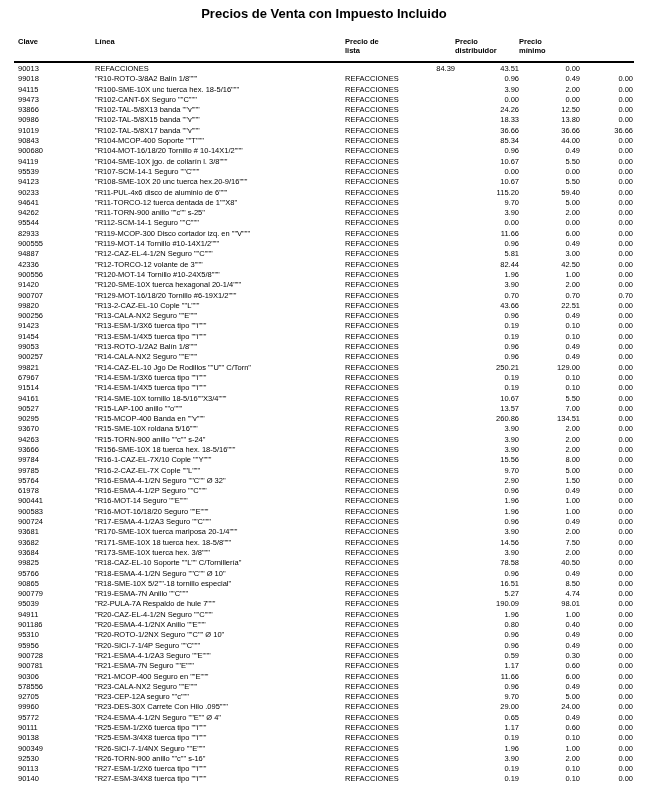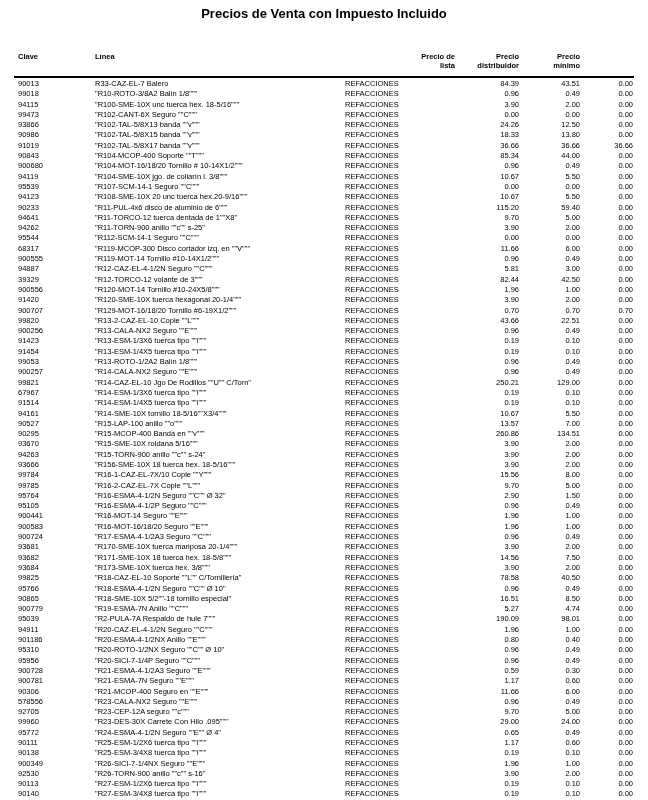--- a/index.html
+++ b/index.html
@@ -10,26 +10,26 @@
   .page { position:relative; width:648px; height:724px; }
   .title {
     padding-top:6px; text-align:center;
     font-size:13px; font-weight:bold; letter-spacing:0px;
   }
   .grid {
     display:grid;
     grid-template-columns:77px 250px 110px 64px 61px 53px;
     margin-left:18px; width:615px;
   }
-  .thead { margin-top:31px; align-items:start; }
+  .thead { margin-top:16px; align-items:start; }
   .thead .hcell {
     font-size:7.5px; font-weight:bold; line-height:9px;
     white-space:pre-line;
   }
-  .thead .num { text-align:right; }
+  .thead .num { text-align:left; }
   .rule {
     margin:6px 0 1px 14px; width:620px; height:0;
     border-top:2px solid #000000;
   }
   .row { height:10.3px; }
   .cell {
     font-size:7.5px; line-height:10.3px;
     white-space:nowrap; overflow:hidden;
   }
   .num { text-align:right; }
@@ -49,21 +49,20 @@
 distribuidor</div>
     <div class="hcell num">Precio
 mínimo</div>
   </div>
 
   <div class="rule"></div>
 
   <div id="rows">
       <div class="grid row">
         <div class="cell">90013</div>
-        <div class="cell">R33-CAZ-EL-7 Balero</div>
         <div class="cell">REFACCIONES</div>
         <div class="cell num">84.39</div>
         <div class="cell num">43.51</div>
         <div class="cell num">0.00</div>
       </div>
       <div class="grid row">
         <div class="cell">99018</div>
         <div class="cell">"R10-ROTO-3/8A2 Balín 1/8"""</div>
         <div class="cell">REFACCIONES</div>
         <div class="cell num">0.96</div>
@@ -176,21 +175,21 @@
       </div>
       <div class="grid row">
         <div class="cell">95544</div>
         <div class="cell">"R112-SCM-14-1 Seguro ""C"""</div>
         <div class="cell">REFACCIONES</div>
         <div class="cell num">0.00</div>
         <div class="cell num">0.00</div>
         <div class="cell num">0.00</div>
       </div>
       <div class="grid row">
-        <div class="cell">68317</div>
+        <div class="cell">82933</div>
         <div class="cell">"R119-MCOP-300 Disco cortador izq. en ""V"""</div>
         <div class="cell">REFACCIONES</div>
         <div class="cell num">11.66</div>
         <div class="cell num">6.00</div>
         <div class="cell num">0.00</div>
       </div>
       <div class="grid row">
         <div class="cell">900555</div>
         <div class="cell">"R119-MOT-14 Tornillo #10-14X1/2"""</div>
         <div class="cell">REFACCIONES</div>
@@ -200,21 +199,21 @@
       </div>
       <div class="grid row">
         <div class="cell">94887</div>
         <div class="cell">"R12-CAZ-EL-4-1/2N Seguro ""C"""</div>
         <div class="cell">REFACCIONES</div>
         <div class="cell num">5.81</div>
         <div class="cell num">3.00</div>
         <div class="cell num">0.00</div>
       </div>
       <div class="grid row">
-        <div class="cell">39329</div>
+        <div class="cell">42336</div>
         <div class="cell">"R12-TORCO-12 volante de 3"""</div>
         <div class="cell">REFACCIONES</div>
         <div class="cell num">82.44</div>
         <div class="cell num">42.50</div>
         <div class="cell num">0.00</div>
       </div>
       <div class="grid row">
         <div class="cell">900556</div>
         <div class="cell">"R120-MOT-14 Tornillo #10-24X5/8"""</div>
         <div class="cell">REFACCIONES</div>
@@ -376,21 +375,21 @@
       </div>
       <div class="grid row">
         <div class="cell">95764</div>
         <div class="cell">"R16-ESMA-4-1/2N Seguro ""C"" Ø 32"</div>
         <div class="cell">REFACCIONES</div>
         <div class="cell num">2.90</div>
         <div class="cell num">1.50</div>
         <div class="cell num">0.00</div>
       </div>
       <div class="grid row">
-        <div class="cell">95105</div>
+        <div class="cell">61978</div>
         <div class="cell">"R16-ESMA-4-1/2P Seguro ""C"""</div>
         <div class="cell">REFACCIONES</div>
         <div class="cell num">0.96</div>
         <div class="cell num">0.49</div>
         <div class="cell num">0.00</div>
       </div>
       <div class="grid row">
         <div class="cell">900441</div>
         <div class="cell">"R16-MOT-14 Seguro ""E"""</div>
         <div class="cell">REFACCIONES</div>

